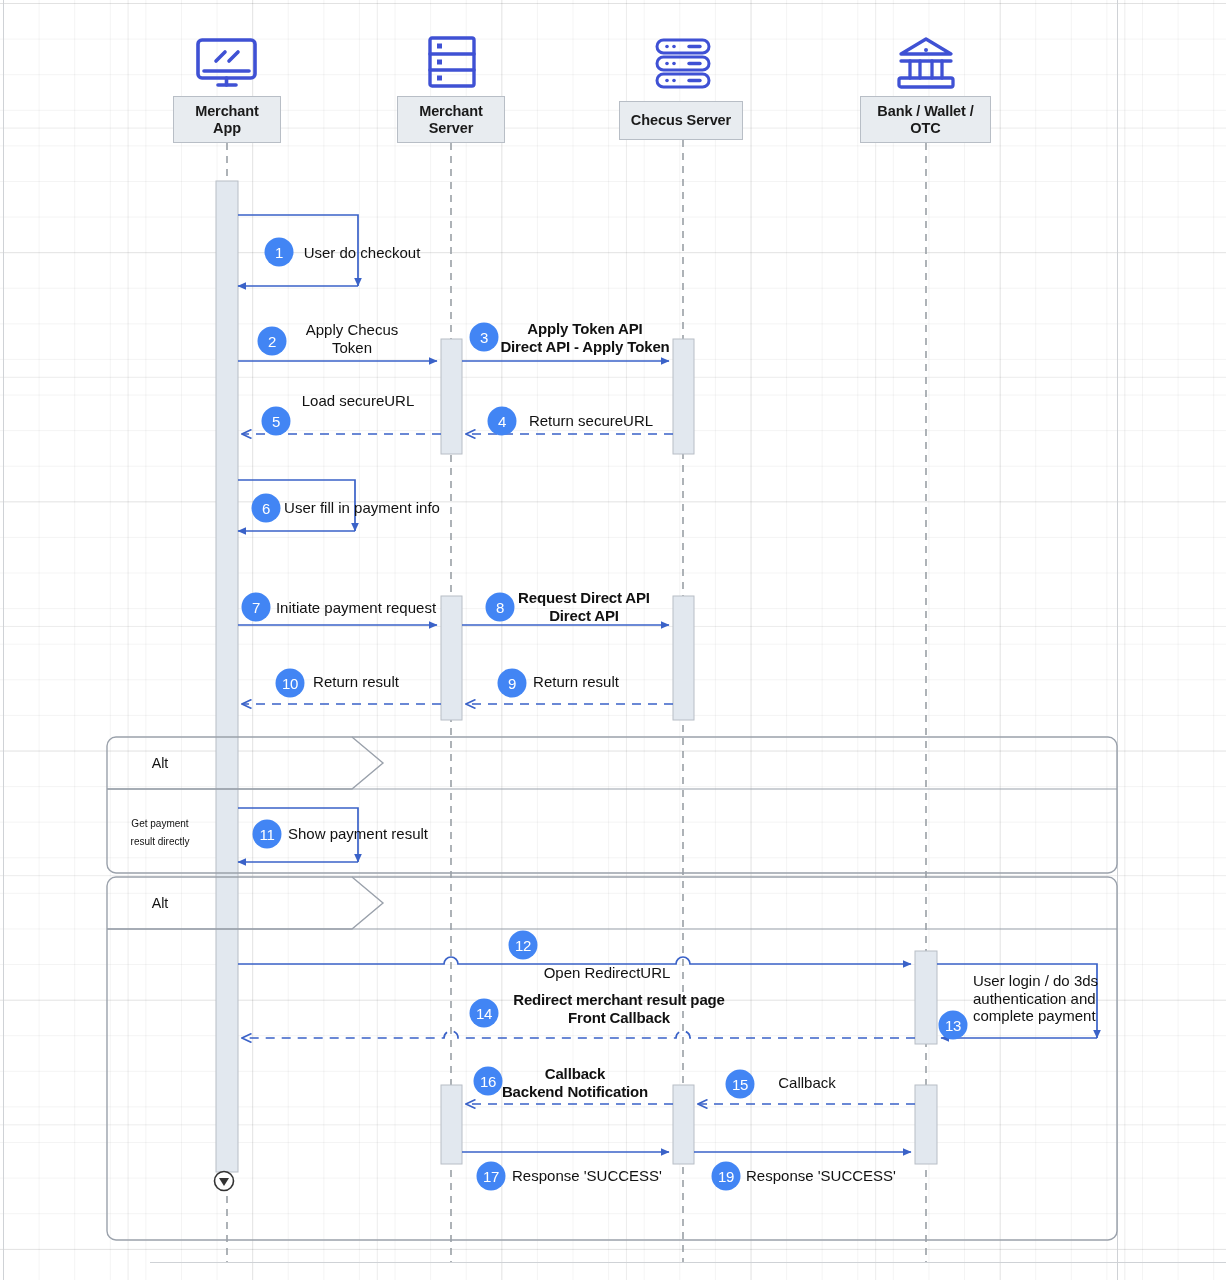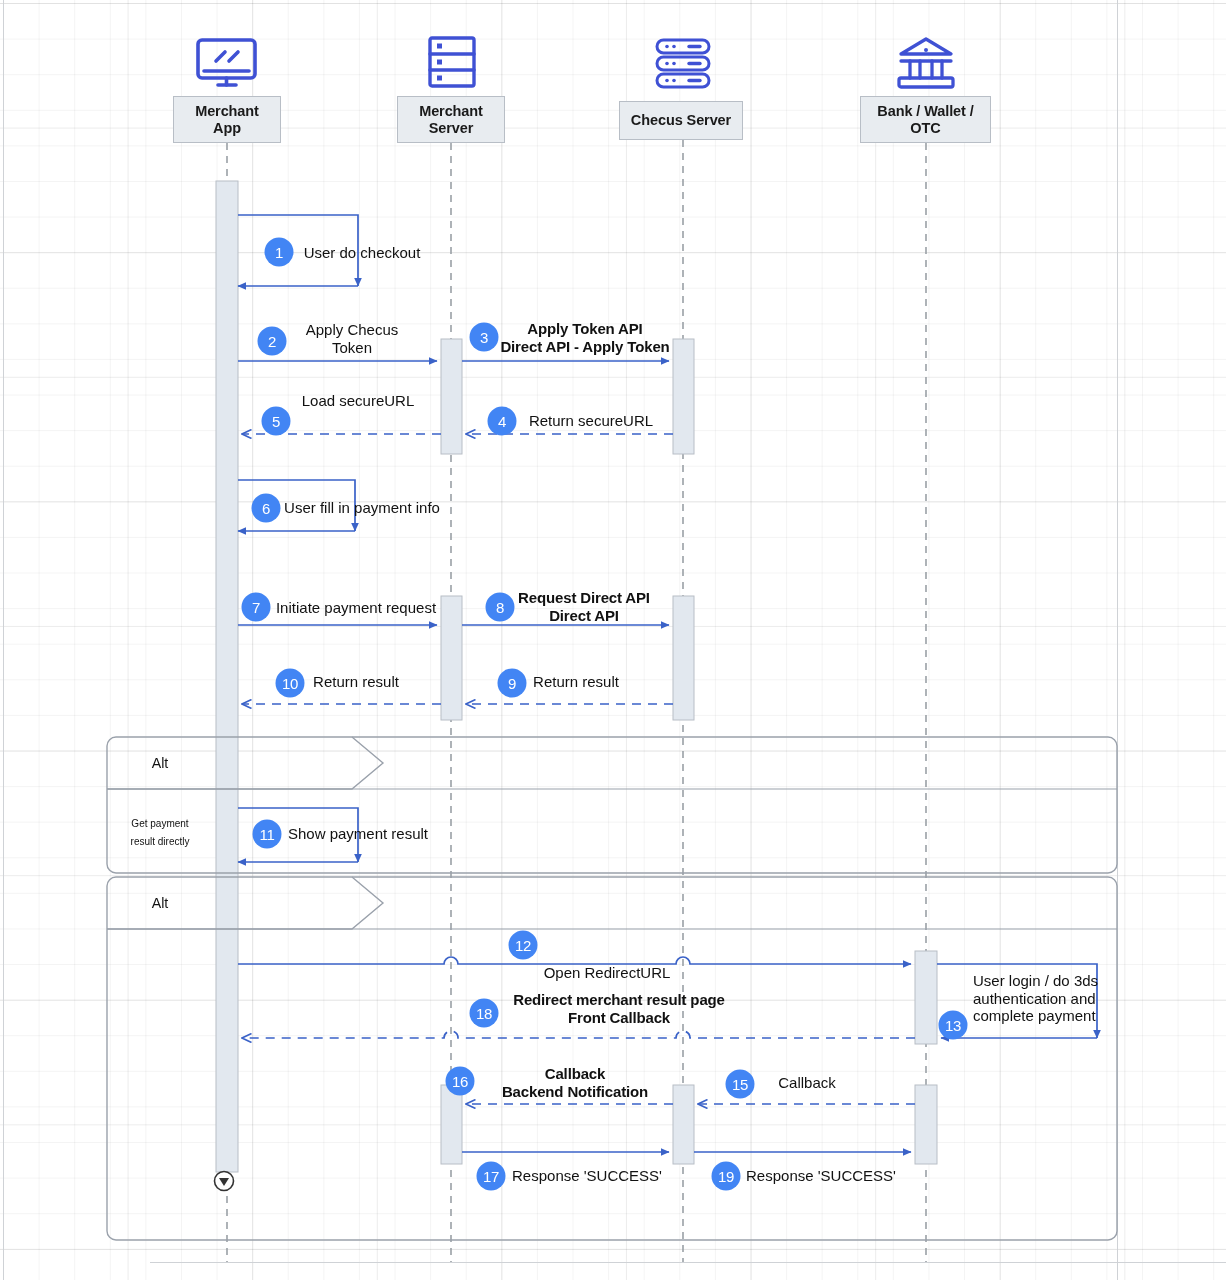--- a/index.html
+++ b/index.html
@@ -315,19 +315,19 @@
   <div class="badge" style="left:502px; top:421px;">4</div>
   <div class="badge" style="left:276px; top:421px;">5</div>
   <div class="badge" style="left:266px; top:508px;">6</div>
   <div class="badge" style="left:256px; top:607px;">7</div>
   <div class="badge" style="left:500px; top:607px;">8</div>
   <div class="badge" style="left:512px; top:683px;">9</div>
   <div class="badge" style="left:290px; top:683px;">10</div>
   <div class="badge" style="left:267px; top:834px;">11</div>
   <div class="badge" style="left:523px; top:945px;">12</div>
   <div class="badge" style="left:953px; top:1001px;margin-top:24px;">13</div>
-  <div class="badge" style="left:484px; top:1013px;">18</div>
+  <div class="badge" style="left:484px; top:1013px;">14</div>
   <div class="badge" style="left:740px; top:1084px;">15</div>
-  <div class="badge" style="left:460px; top:1081px;">16</div>
+  <div class="badge" style="left:488px; top:1081px;">16</div>
   <div class="badge" style="left:491px; top:1176px;">17</div>
   <div class="badge" style="left:726px; top:1176px;">19</div>
 
 </div>
 
 </body></html>

